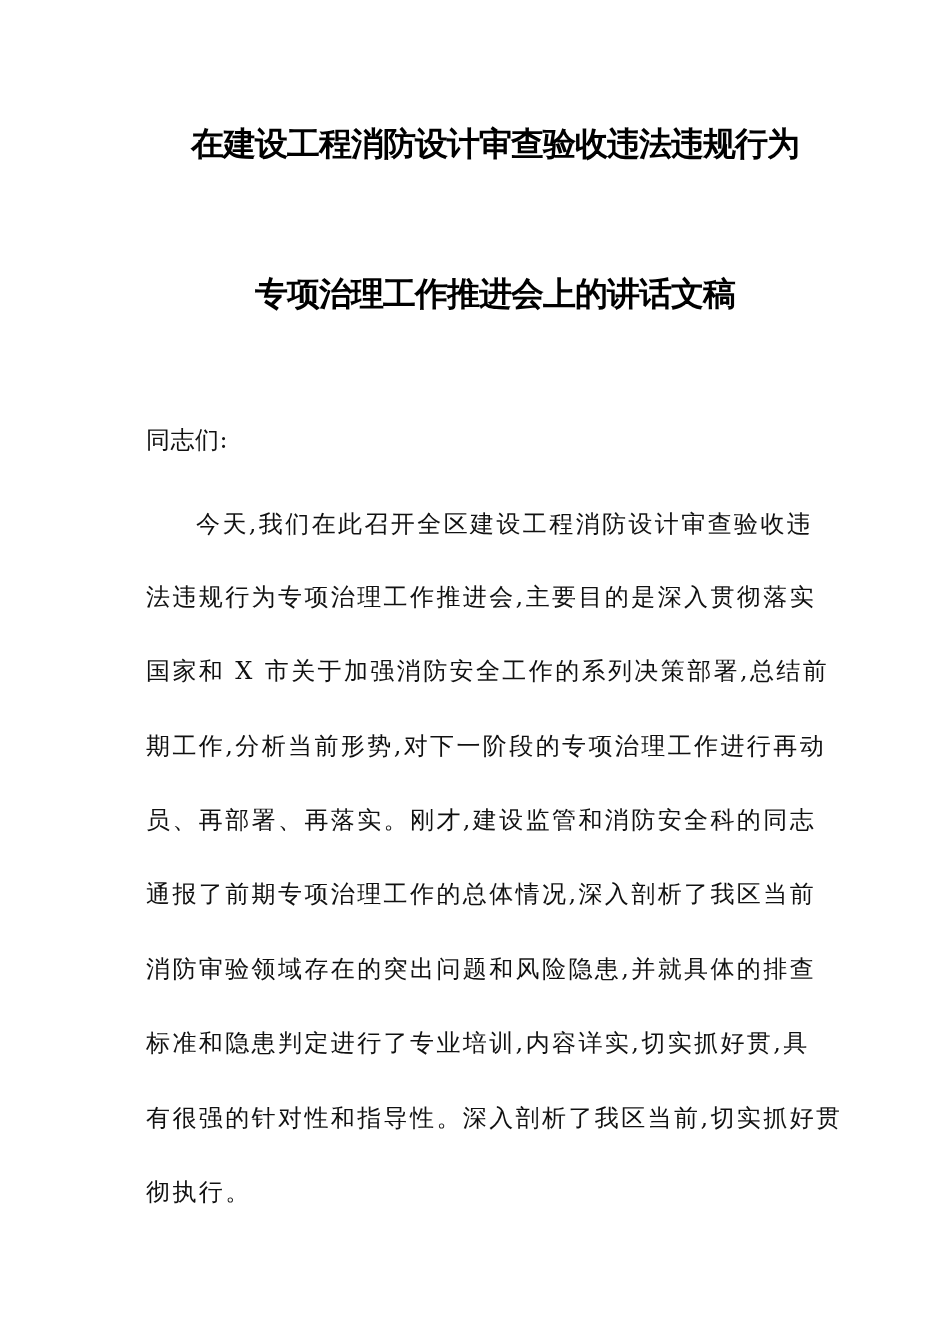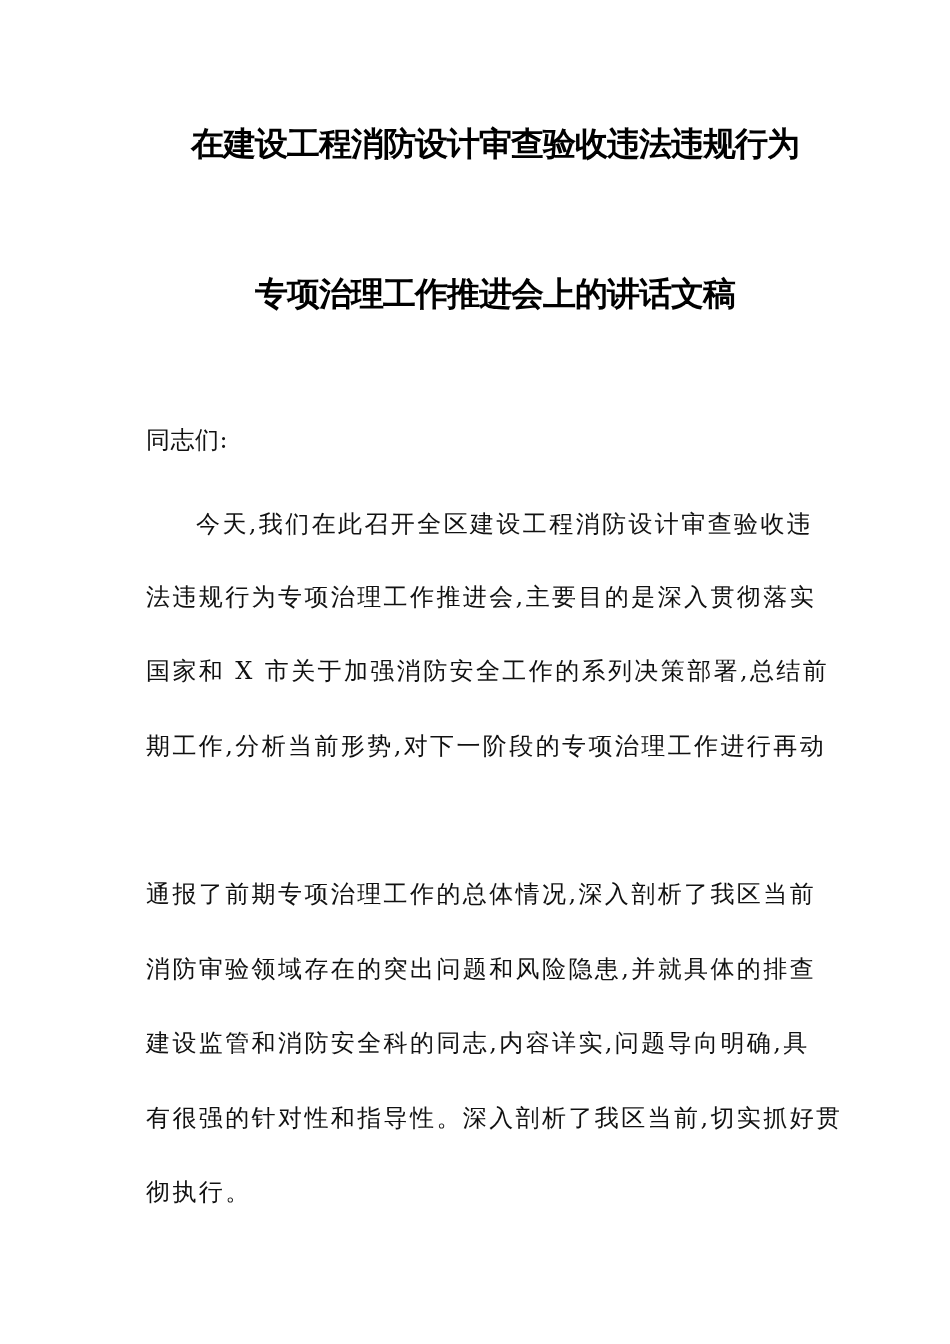--- a/index.html
+++ b/index.html
@@ -58,19 +58,20 @@
 
   <div class="title-line l1">在建设工程消防设计审查验收违法违规行为</div>
   <div class="title-line l2">专项治理工作推进会上的讲话文稿</div>
 
   <div class="body-line salutation">同志们:</div>
 
   <div class="body-line indent" style="top:508px;">今天,我们在此召开全区建设工程消防设计审查验收违</div>
   <div class="body-line" style="top:581px;">法违规行为专项治理工作推进会,主要目的是深入贯彻落实</div>
   <div class="body-line" style="top:655px;text-align:center;">国家和 X 市关于加强消防安全工作的系列决策部署,总结前</div>
   <div class="body-line" style="top:730px;text-align:right;">期工作,分析当前形势,对下一阶段的专项治理工作进行再动</div>
+  <div class="body-line" style="top:804px;">员、再部署、再落实。刚才,建设监管和消防安全科的同志</div>
   <div class="body-line" style="top:878px;">通报了前期专项治理工作的总体情况,深入剖析了我区当前</div>
   <div class="body-line" style="top:953px;">消防审验领域存在的突出问题和风险隐患,并就具体的排查</div>
-  <div class="body-line" style="top:1027px;">建设监管和消防安全科的同志,内容详实,问题导向明确,具</div>
+  <div class="body-line" style="top:1027px;">标准和隐患判定进行了专业培训,内容详实,切实抓好贯,具</div>
   <div class="body-line" style="top:1102px;">有很强的针对性和指导性。深入剖析了我区当前,切实抓好贯</div>
   <div class="body-line" style="top:1176px;">彻执行。</div>
 
 </div>
 
 </body></html>

